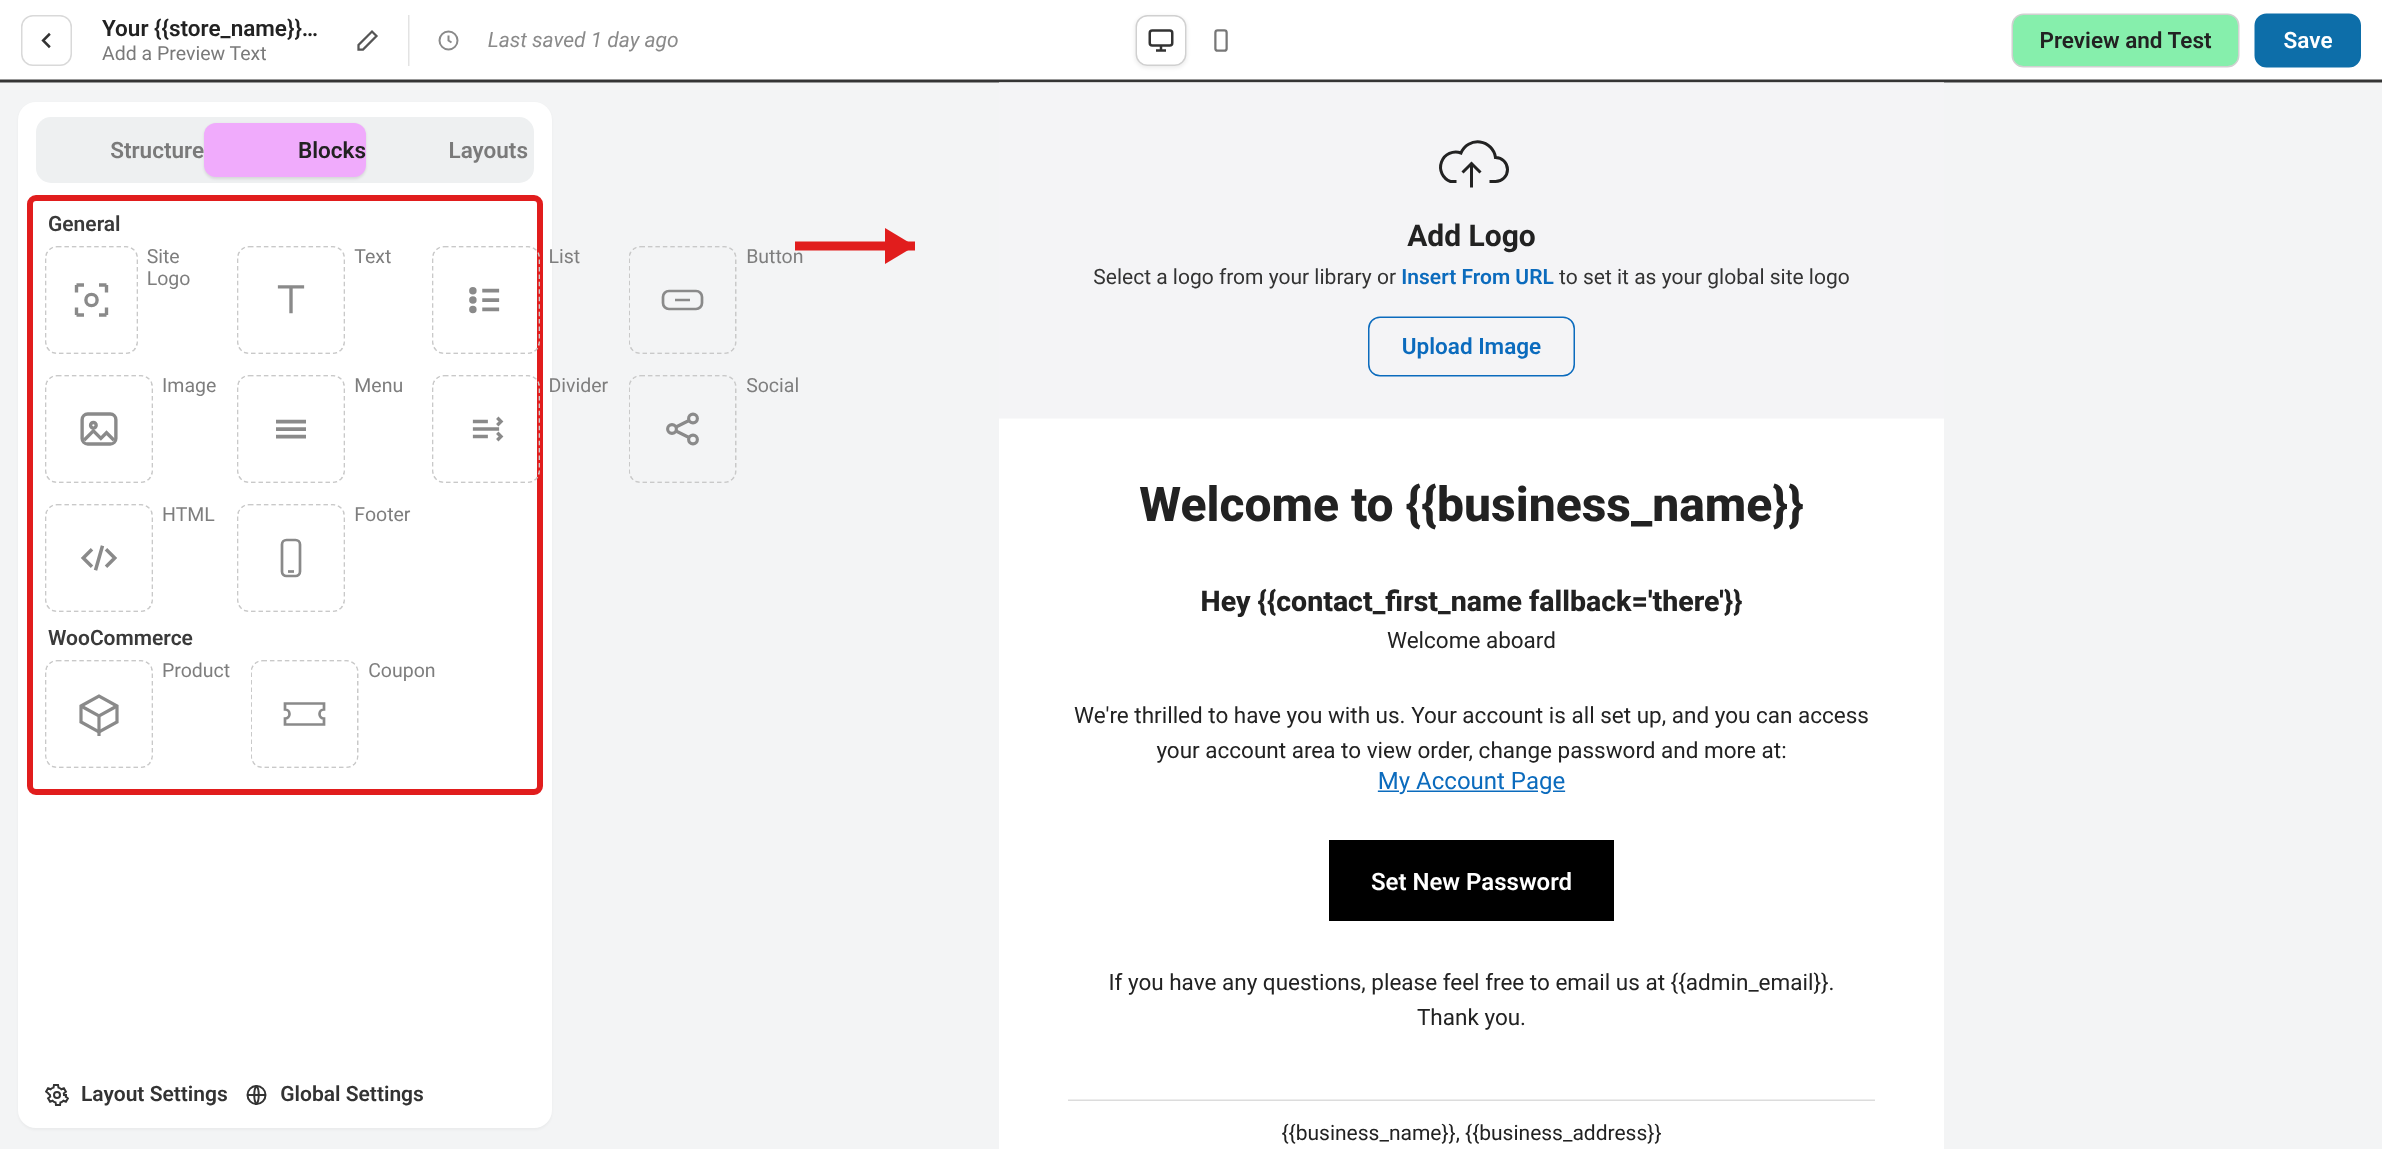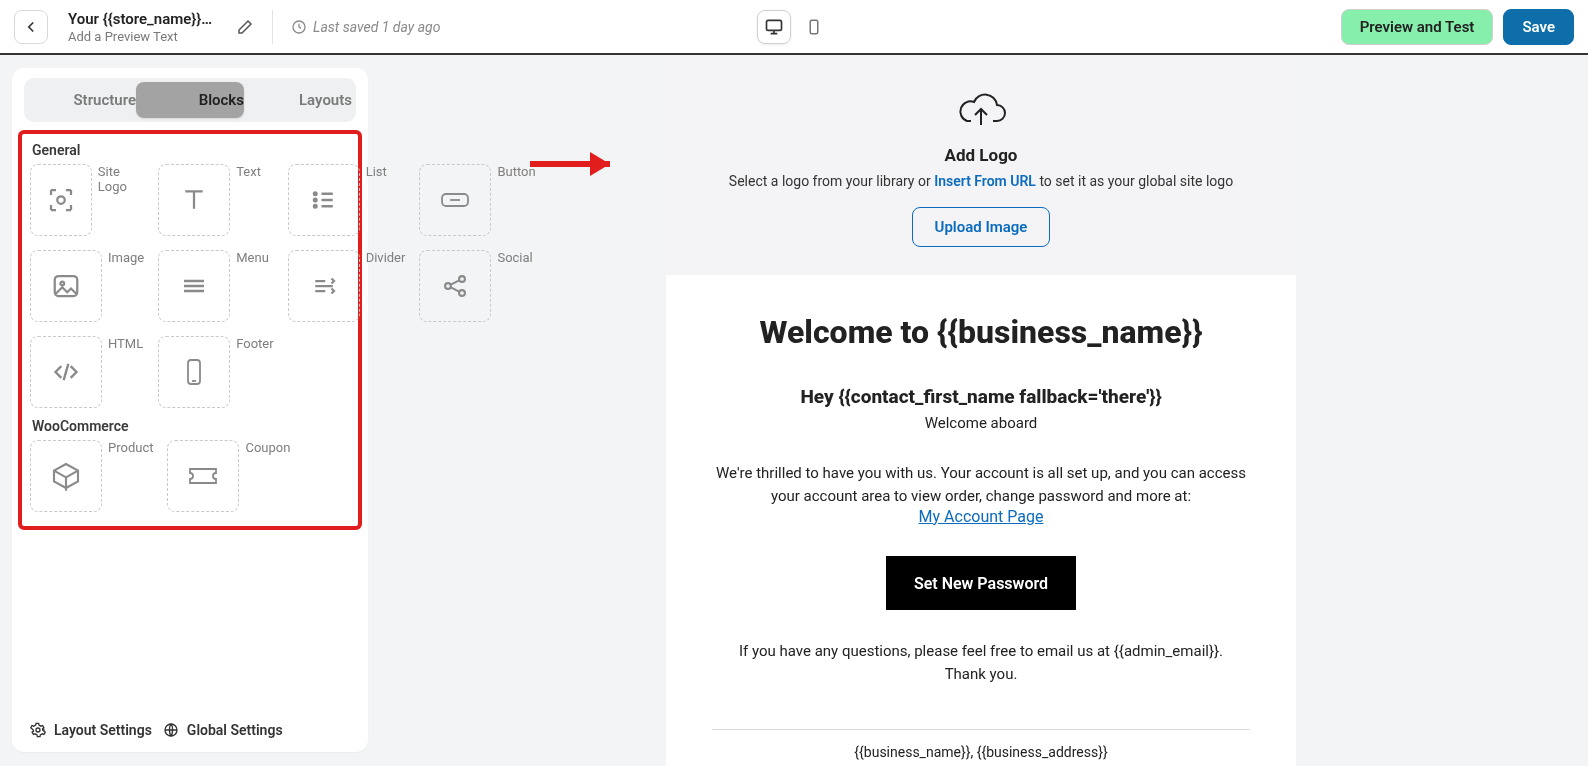--- a/index.html
+++ b/index.html
@@ -6,52 +6,52 @@
   body{background:#f3f4f5;width:1588px;height:766px;overflow:hidden;position:relative}
 
   
   .topbar{position:absolute;top:0;left:0;right:0;height:55px;background:#fff;display:flex;align-items:center;border-bottom:2px solid #353535}
   .back-btn{width:34px;height:34px;margin-left:14px;border:1px solid #d9d9d9;border-radius:8px;display:flex;align-items:center;justify-content:center;color:#333}
   .title-area{margin-left:20px;max-width:170px}
   .title-line{font-size:15px;font-weight:600;color:#222;white-space:nowrap;overflow:hidden;text-overflow:ellipsis}
   .preview-line{font-size:13px;color:#7a7a7a;margin-top:1px}
   .pencil-btn{margin-left:24px;color:#555}
   .vdiv{width:1px;height:34px;background:#e3e3e3;margin:0 18px}
-  .last-saved{display:flex;align-items:center;gap:6px;color:#8a8a8a;font-style:italic;font-size:14px}
+  .last-saved{display:flex;align-items:center;gap:18px;color:#8a8a8a;font-style:italic;font-size:14px}
   .device-switch{position:absolute;left:50%;transform:translateX(-50%);display:flex;gap:6px;background:#fff;padding:3px;border-radius:10px}
   .device-btn{width:34px;height:34px;border-radius:8px;display:flex;align-items:center;justify-content:center;color:#777}
   .device-btn.active{border:1px solid #d0d0d0;box-shadow:0 1px 3px rgba(0,0,0,.08);color:#333}
   .top-actions{margin-left:auto;display:flex;gap:10px;margin-right:14px}
   .btn{height:36px;border-radius:8px;font-size:15px;font-weight:600;display:flex;align-items:center;padding:0 18px;cursor:pointer}
   .btn-outline{background:#86efac;border:1px solid #d0d0d0;color:#222}
   .btn-primary{background:#0d6ea9;border:1px solid #0d6ea9;color:#fff}
 
   
   .sidebar{position:absolute;left:12px;top:68px;width:356px;height:684px;background:#fff;border-radius:12px;box-shadow:0 1px 2px rgba(0,0,0,.04);display:flex;flex-direction:column}
   .tabbar{margin:10px 12px 0;background:#eef0f1;border-radius:10px;display:flex;padding:4px}
   .tab{flex:1;text-align:right;font-size:15px;font-weight:600;color:#7a7a7a;height:36px;line-height:36px;border-radius:8px;cursor:pointer}
-  .tab.active{background:#a3a3a3;color:#222;box-shadow:0 1px 2px rgba(0,0,0,.1)}
+  .tab.active{background:#f0abfc;color:#222;box-shadow:0 1px 2px rgba(0,0,0,.1)}
 
   .highlight-box{border:4px solid #e11d1d;border-radius:6px;margin:8px 6px 0;padding:6px 8px 4px;flex:0 0 auto}
   .section-title{font-size:14px;font-weight:600;color:#3a3a3a;margin:2px 0 6px 2px}
   .blocks-grid{display:grid;grid-template-columns:repeat(4,1fr);gap:14px 14px;margin-bottom:10px}
   .block-item{display:flex;align-items:flex-start;gap:6px;cursor:grab}
   .block-box{width:72px;height:72px;border:1.5px dashed #c9c9c9;border-radius:8px;display:flex;align-items:center;justify-content:center;color:#8a8a8a}
   .block-label{font-size:13px;color:#7e7e7e}
 
   .sidebar-footer{margin-top:auto;display:flex;gap:11px;padding:14px 18px;font-size:14px;color:#333;font-weight:600}
   .sidebar-footer span{display:flex;align-items:center;gap:8px;cursor:pointer}
 
   
   .arrow-canvas{position:absolute;left:380px;top:124px;width:280px;height:84px;pointer-events:none}
 
   
   .canvas{position:absolute;left:666px;top:55px;width:630px;height:711px;background:#fff;overflow:hidden}
   .logo-area{background:#f4f4f6;padding:36px 30px 28px;text-align:center}
-  .logo-area h3{font-size:17px;font-weight:700;margin-top:14px;color:#222}
+  .logo-area h3{font-size:20px;font-weight:700;margin-top:14px;color:#222}
   .logo-area p{font-size:14px;margin-top:8px;color:#333}
   .link{color:#0b6bbd;font-weight:600}
   .btn-upload{display:inline-flex;margin-top:18px;border:1.5px solid #0b6bbd;color:#0b6bbd;font-weight:600;font-size:15px;height:40px;align-items:center;padding:0 22px;border-radius:8px;cursor:pointer}
 
   .mail-body{padding:38px 46px 10px;text-align:center;color:#222}
   .mail-body h1{font-size:32px;font-weight:800}
   .mail-body h2{font-size:19px;font-weight:800;margin-top:34px}
   .mail-body .sub{font-size:15px;margin-top:6px}
   .mail-body .para{font-size:15px;margin-top:30px;line-height:1.5}
   .mail-body a.u{color:#0b6bbd;text-decoration:underline}

